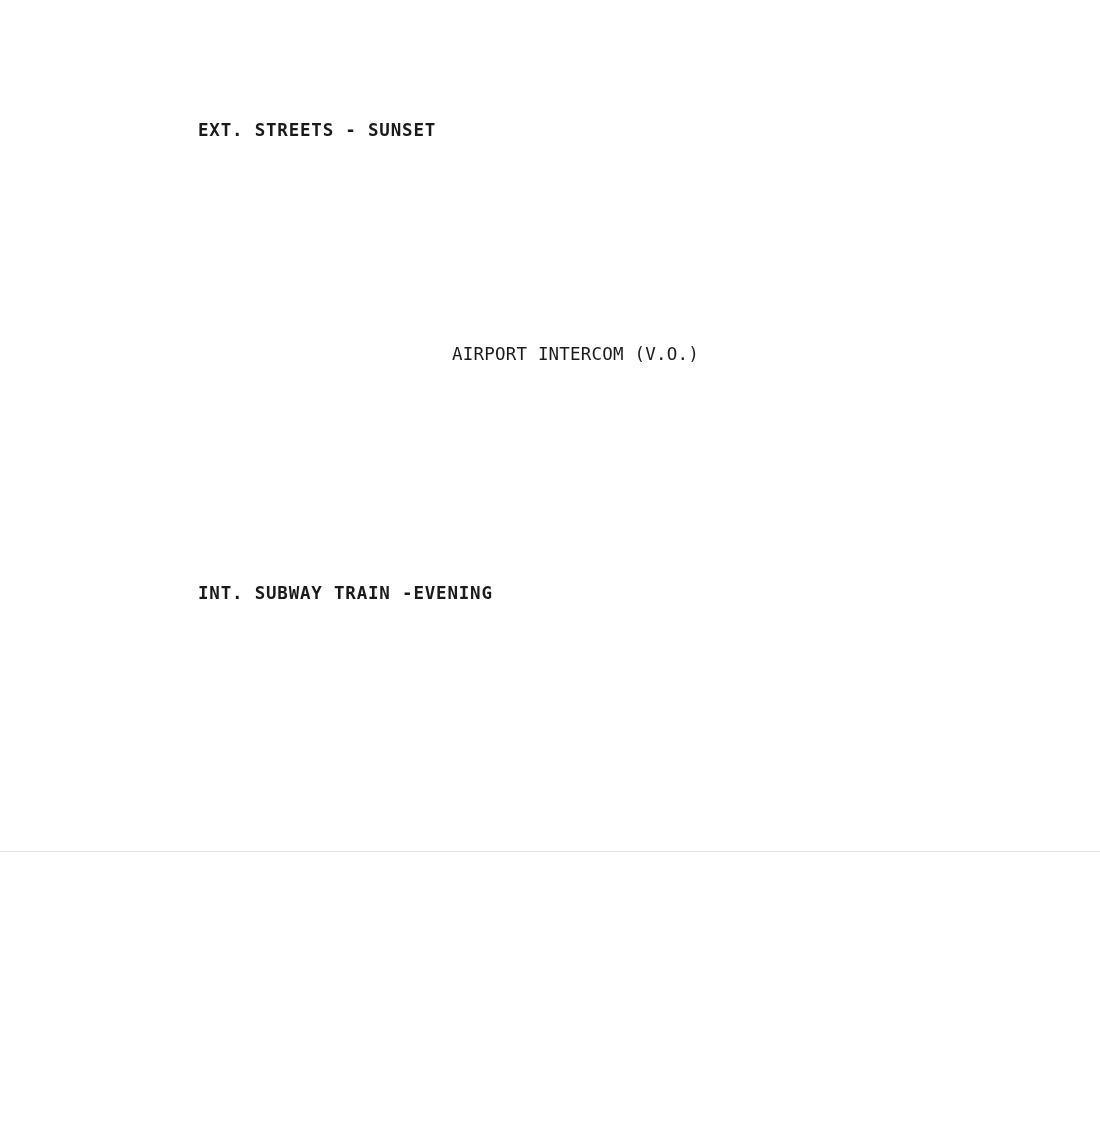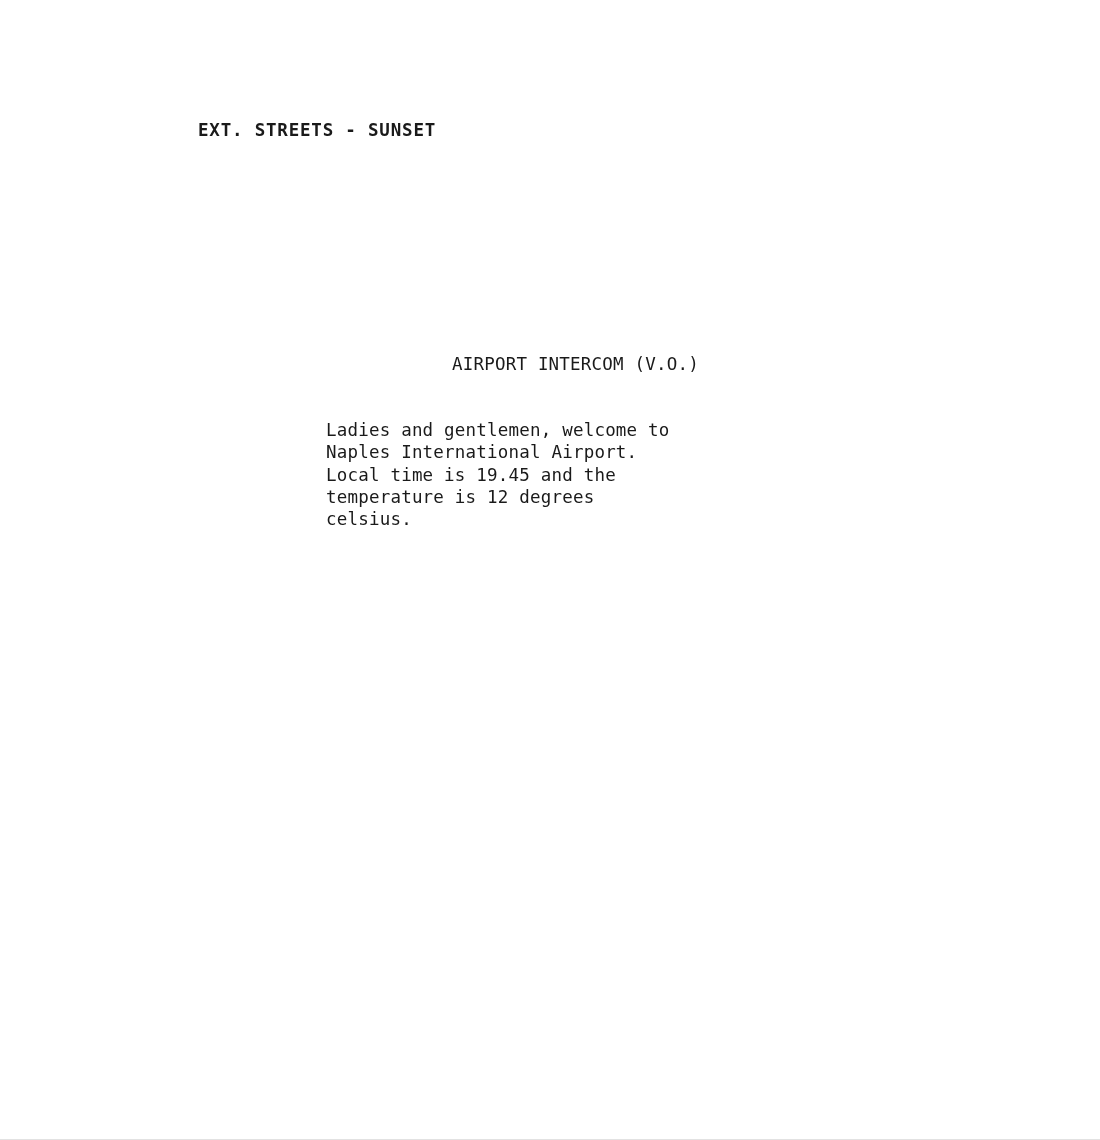--- a/index.html
+++ b/index.html
@@ -13,21 +13,21 @@
     font-family: "DejaVu Sans Mono", "Liberation Mono", monospace;
     color: #1a1a1a;
     position: relative;
     overflow: hidden;
   }
   .page {
     position: absolute;
     left: 0;
     top: 0;
     width: 1100px;
-    height: 1140px;
+    height: 852px;
     background: #ffffff;
     box-sizing: border-box;
     padding: 52px 90px 0 198px;
   }
   .script {
     font-size: 17.5px;
     line-height: 22.2px;
     letter-spacing: 0.2px;
     white-space: pre-wrap;
   }
@@ -45,21 +45,21 @@
   .spacer {
     height: 22.2px;
   }
   .spacer-lg {
     height: 40px;
   }
   .dialogue-block {
     margin: 0;
   }
   .character {
-    margin: 12px 0 0 254px;
+    margin: 2px 0 0 254px;
     white-space: pre;
   }
   .dialogue {
     margin: 0 0 0 128px;
     white-space: pre-wrap;
     max-width: 460px;
   }
   .bottom-rule {
     position: absolute;
     left: 0;
@@ -74,29 +74,25 @@
 
 <div class="page">
   <div class="script">
 
     <p class="scene-heading">EXT. STREETS - SUNSET</p>
 
     <div class="spacer"></div>
 
     <div class="dialogue-block">
       <p class="character">AIRPORT INTERCOM (V.O.)</p>
-      <p class="dialogue">Ladies and gentlemen, welcome to
-Naples International Airport.
-Local time is 19.45 and the
-temperature is 12 degrees
-celsius.</p>
     </div>
 
     <div class="spacer-lg"></div>
 
+    <p class="scene-heading">INT. SUBWAY TRAIN -EVENING</p>
 
     <div class="spacer"></div>
 
     
 
     
 
     
 
     

